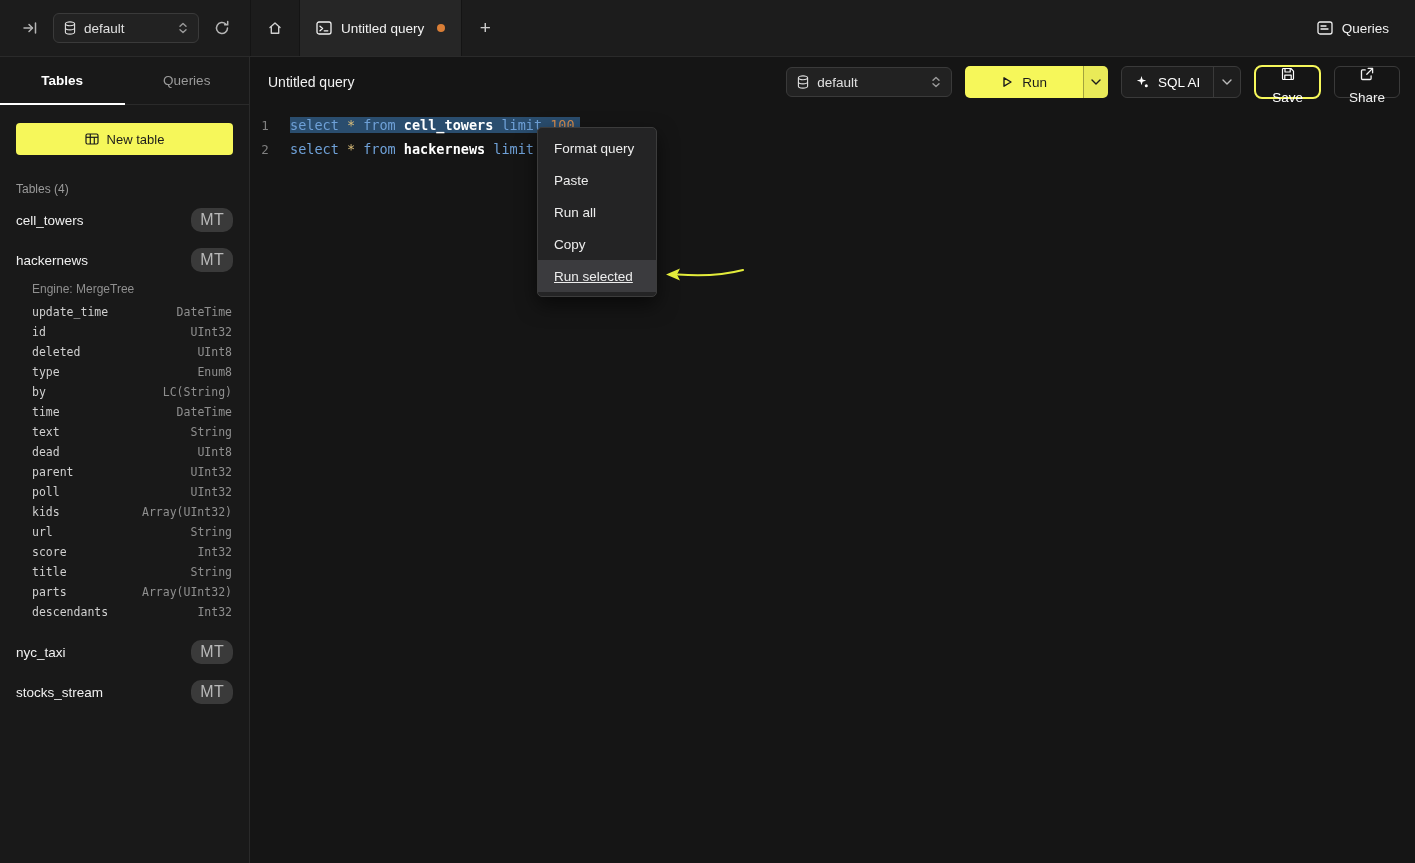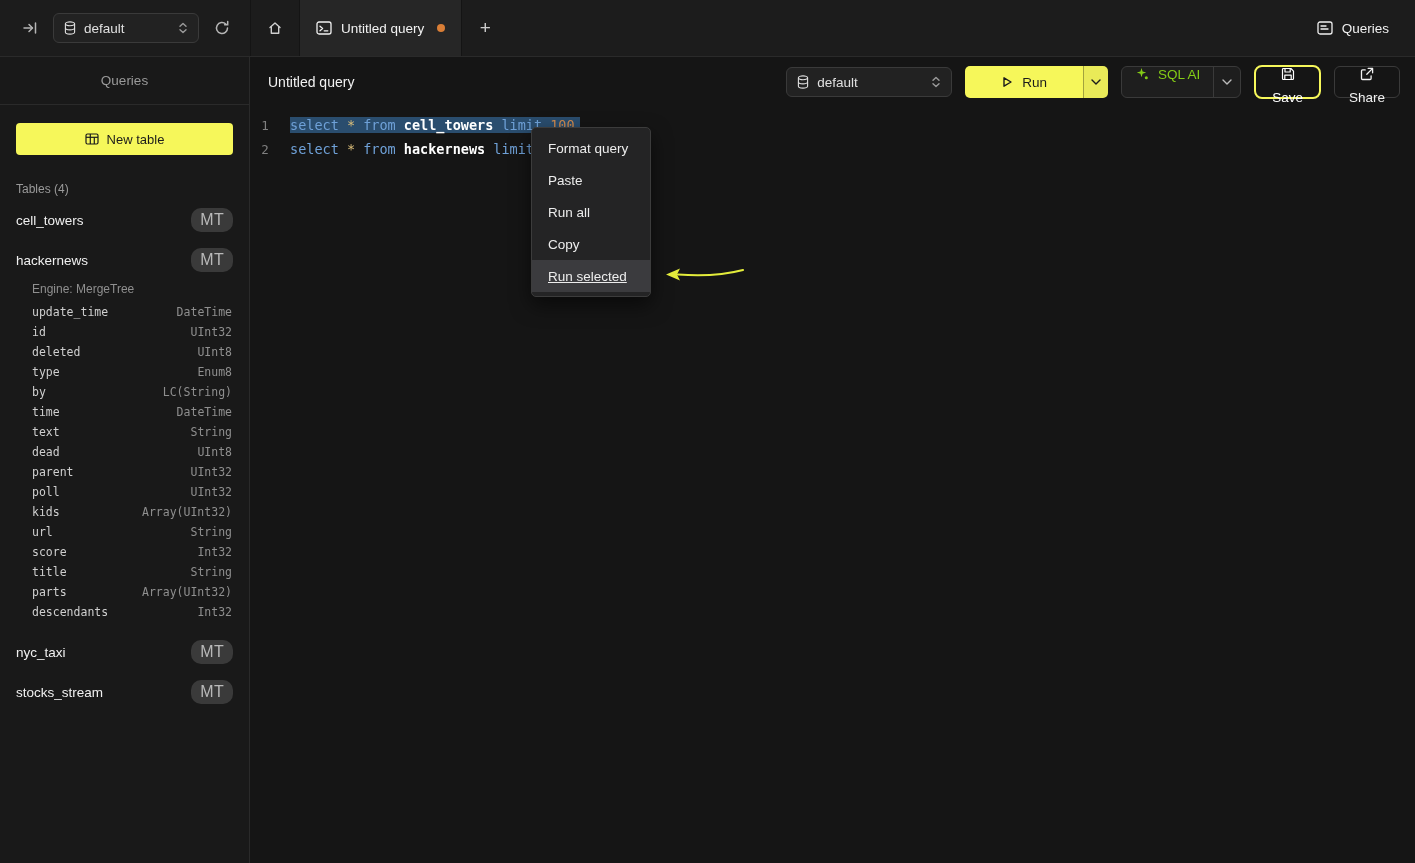--- a/index.html
+++ b/index.html
@@ -53,39 +53,39 @@
   
   .main { flex:1; background:#151515; display:flex; flex-direction:column; position:relative; }
   .main-header { height:50px; flex:0 0 50px; display:flex; align-items:center; padding:0 15px 0 18px; }
   .main-title { font-size:14px; color:#f2f2f2; }
   .toolbar { margin-left:auto; display:flex; align-items:center; gap:13px; }
   .toolbar .db-select { width:166px; }
   .run-split { display:flex; height:32px; border-radius:5px; overflow:hidden; cursor:pointer; }
   .run-main { background:var(--accent-yellow,#f6f75a); color:#1b1b1b; display:flex; align-items:center; gap:9px; padding:0 36px; font-weight:500; }
   .run-caret { background:#e9ea58; border-left:1px solid rgba(0,0,0,.3); width:25px; display:flex; align-items:center; justify-content:center; color:#1b1b1b; }
   .sql-ai { display:flex; align-items:stretch; height:32px; border:1px solid #3a3a3a; border-radius:6px; background:#1e1e1e; overflow:hidden; cursor:pointer; }
-  .sql-ai-main { display:flex; align-items:flex-start; gap:9px; padding:0 13px; color:#84cc16; }
+  .sql-ai-main { display:flex; align-items:center; gap:9px; padding:0 13px; color:#ffffff; }
   .sql-ai-caret { width:27px; border-left:1px solid #3a3a3a; display:flex; align-items:center; justify-content:center; color:#bbbbbb; }
   .save-btn { display:flex; align-items:center; gap:9px; height:34px; padding:0 16px; background:transparent; border:2px solid var(--accent-yellow,#f6f75a); border-radius:8px; color:#ffffff; font-size:13.5px; font-family:inherit; cursor:pointer;flex-direction:column; }
   .share-btn { display:flex; align-items:center; gap:9px; height:32px; padding:0 14px; background:transparent; border:1px solid #3a3a3a; border-radius:6px; color:#f0f0f0; font-size:13.5px; font-family:inherit; cursor:pointer;flex-direction:column; }
 
   
   .editor { flex:1; padding-top:6px; font-family:"DejaVu Sans Mono", monospace; font-size:13.5px; position:relative; }
   .code-line { display:flex; align-items:center; height:24px; }
   .line-num { width:30px; text-align:center; color:#808080; font-size:12.5px; flex:0 0 30px; }
   .code-text { margin-left:10px; white-space:pre; }
   .code-line.selected .code-text { background:var(--selection,#2a4d6e); padding-right:5px; }
   .tok-kw  { color:var(--keyword,#6fa1d8); }
   .tok-op  { color:var(--operator,#d9bd7a); }
   .tok-tbl { color:#ffffff; font-weight:bold; }
   .tok-num { color:var(--number,#cf8a4e); }
   .tok-pl  { color:#d4d4d4; }
 
   
-  .context-menu { position:absolute; left:281px; top:70px; width:120px; background:#242425; border:1px solid #3c3c3c; border-radius:5px; padding:4px 0; box-shadow:0 8px 20px rgba(0,0,0,.55); z-index:10; }
+  .context-menu { position:absolute; left:287px; top:70px; width:120px; background:#242425; border:1px solid #3c3c3c; border-radius:5px; padding:4px 0; box-shadow:0 8px 20px rgba(0,0,0,.55); z-index:10; }
   .menu-item { height:32px; display:flex; align-items:center; padding:0 16px; color:#ededed; font-size:13.5px; white-space:nowrap; cursor:pointer; }
   .menu-item.highlighted { background:#3b3b3e;text-decoration:underline; }
 
   
   .annot-arrow { position:absolute; left:414px; top:206px; z-index:11; pointer-events:none; }
 </style>
 </head>
 <body>
 
 <header class="topbar">
@@ -159,20 +159,21 @@
         </svg>
     </span>
     <span>Queries</span>
   </div>
 </header>
 
 <div class="layout">
 
   <aside class="sidebar">
     <div class="sidebar-tabs">
+      <div class="sidebar-tab active">Tables</div>
       <div class="sidebar-tab">Queries</div>
     </div>
 
     <button class="new-table-btn">
       <span>
         <svg width="14" height="12" viewBox="0 0 14 12" fill="none" stroke="currentColor" stroke-width="1.2">
             <rect x="1" y="1" width="12" height="10" rx="1.5"></rect>
             <path d="M1 4.3h12"></path>
             <path d="M5.3 1v10"></path>
             <path d="M9.3 4.3V11"></path>

